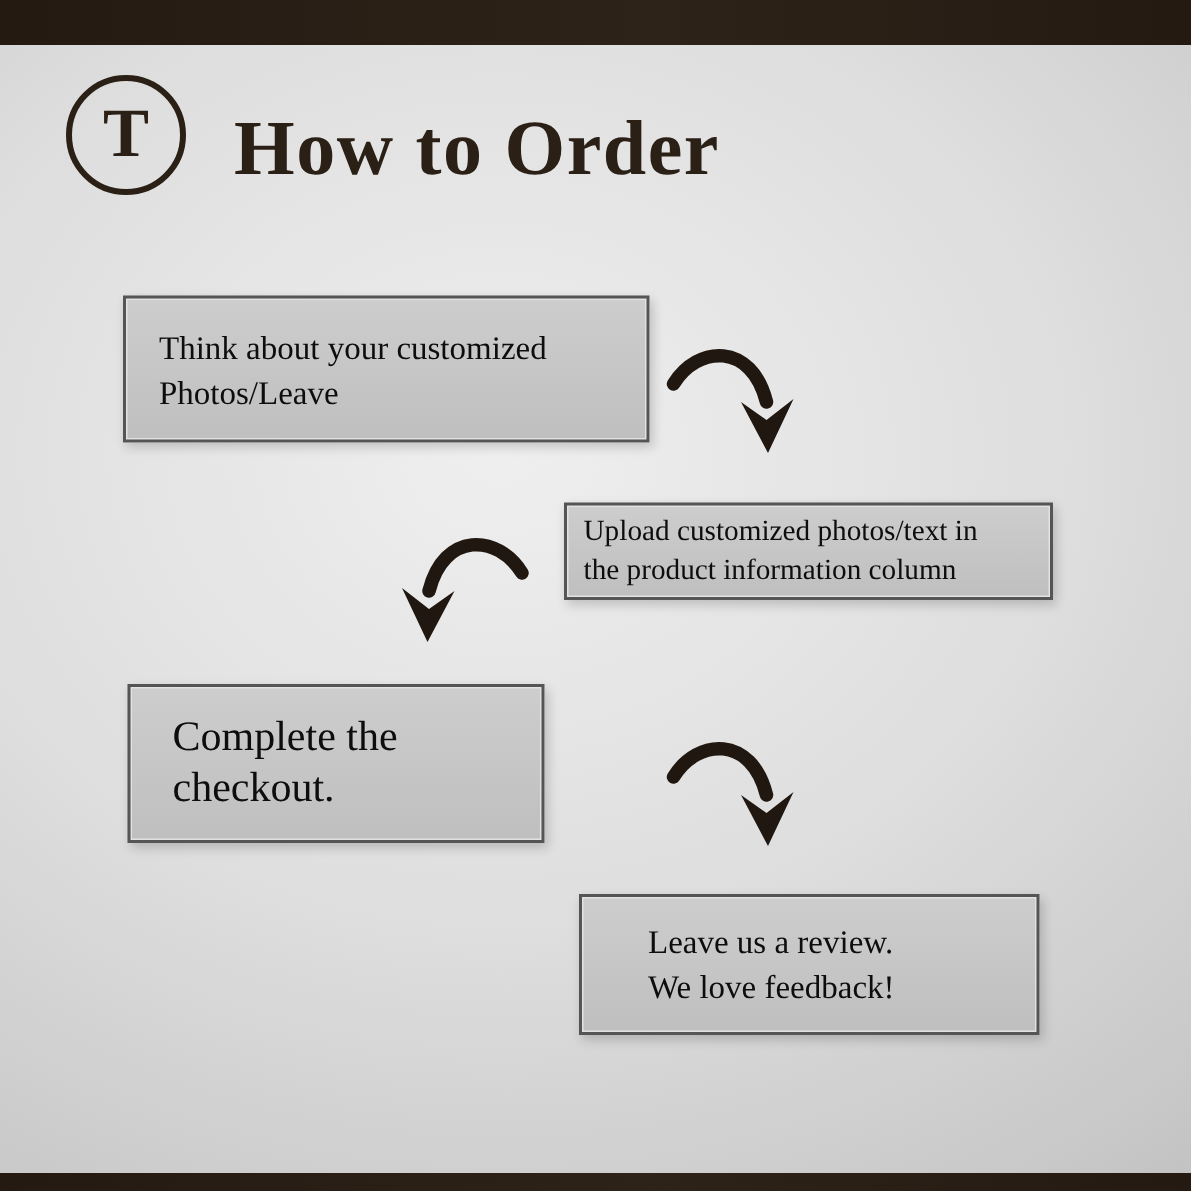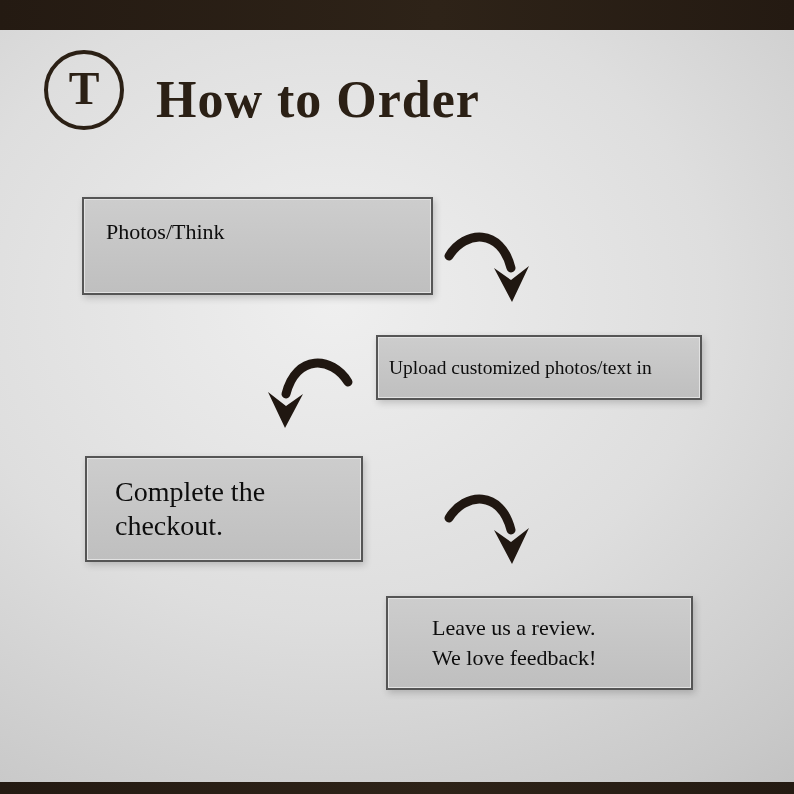--- a/index.html
+++ b/index.html
@@ -103,30 +103,32 @@
 
   <div class="bar top"></div>
 
   <div class="logo">
     <span>T</span>
   </div>
 
   <h1 class="page-title">How to Order</h1>
 
   <div class="step-box box1">
-    <div>Photos/Think</div>
+    <div>Think about your customized</div>
+    <div>Photos/Leave</div>
   </div>
 
   <svg class="arrow arrow1" viewBox="0 0 100 85">
     <path d="M8,30 C24,4 60,2 70,42" fill="none" stroke="#201711" stroke-width="9" stroke-linecap="round"></path>
     <path d="M53,42 L71,76 L88,40 L70,54 Z" fill="#201711"></path>
   </svg>
 
   <div class="step-box box2">
     <div>Upload customized photos/text in</div>
+    <div>the product information column</div>
   </div>
 
   <svg class="arrow arrow2" viewBox="0 0 100 85">
     <path d="M8,30 C24,4 60,2 70,42" fill="none" stroke="#201711" stroke-width="9" stroke-linecap="round"></path>
     <path d="M53,42 L71,76 L88,40 L70,54 Z" fill="#201711"></path>
   </svg>
 
   <div class="step-box box3">
     <div>Complete the checkout.</div>
   </div>

